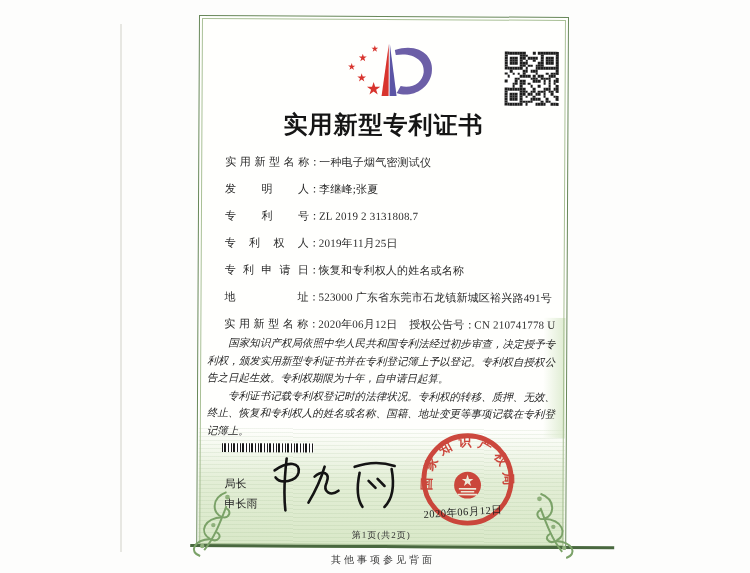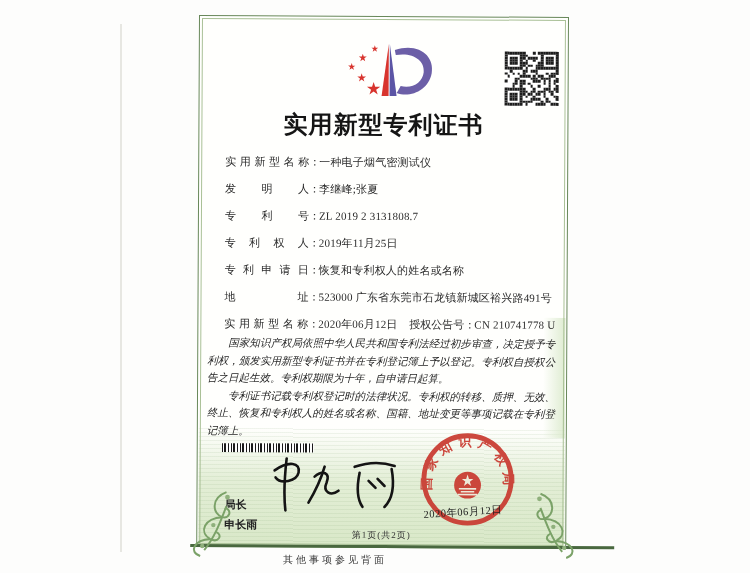--- a/index.html
+++ b/index.html
@@ -52,35 +52,35 @@
   .fvalue{letter-spacing:.2px;}
   .grant-no{position:absolute;left:185px;top:0;text-align:right;}
 
   .paras{position:absolute;left:9px;top:318px;width:348px;z-index:4;
     font-size:10.5px;line-height:17.5px;text-align:justify;font-style:italic;color:#262626;}
   .paras p{margin:0;text-indent:2em;}
 
   .barcode{position:absolute;left:24px;top:427px;width:92px;height:9px;z-index:4;
     background:repeating-linear-gradient(90deg,#1a1a1a 0 1.5px,#fdfdfd 1.5px 2.5px,#1a1a1a 2.5px 4px,#fdfdfd 4px 6.5px,#1a1a1a 6.5px 7.5px,#fdfdfd 7.5px 9px);}
 
-  .director{position:absolute;left:27px;top:478px;z-index:4;font-size:11px;line-height:20px;color:#222;font-weight:700;}
+  .director{position:absolute;left:27px;top:457px;z-index:4;font-size:11px;line-height:20px;color:#222;font-weight:400;}
   .signature{position:absolute;left:65px;top:436px;width:145px;height:64px;z-index:5;}
 
   .seal{position:absolute;left:222px;top:414px;width:96px;height:96px;z-index:4;opacity:.92;}
   .seal-date{position:absolute;left:226px;top:488px;z-index:5;font-size:10.5px;letter-spacing:.5px;color:#1e1e1e;transform:rotate(-4deg);white-space:nowrap;}
 
   .page-info{position:absolute;left:0;top:512px;width:100%;text-align:center;z-index:4;font-size:9px;letter-spacing:1px;color:#333;}
 
   .bottom-line{position:absolute;left:-7px;top:528px;width:424px;height:2.5px;background:#49683f;z-index:2;}
 
   .orn{position:absolute;z-index:6;}
   .orn-left{left:-17px;bottom:-16px;}
   .orn-right{right:-21px;bottom:-16px;transform:scaleX(-1);}
 
-  .back-note{position:absolute;left:283px;top:553px;width:200px;text-align:left;
+  .back-note{position:absolute;left:283px;top:553px;width:200px;text-align:center;
     font-size:10px;letter-spacing:3px;color:#3b3b3b;}
 </style>
 </head>
 <body>
 
 <div class="page-edge"></div>
 
 <div class="cert">
 
   <div class="band"></div>

